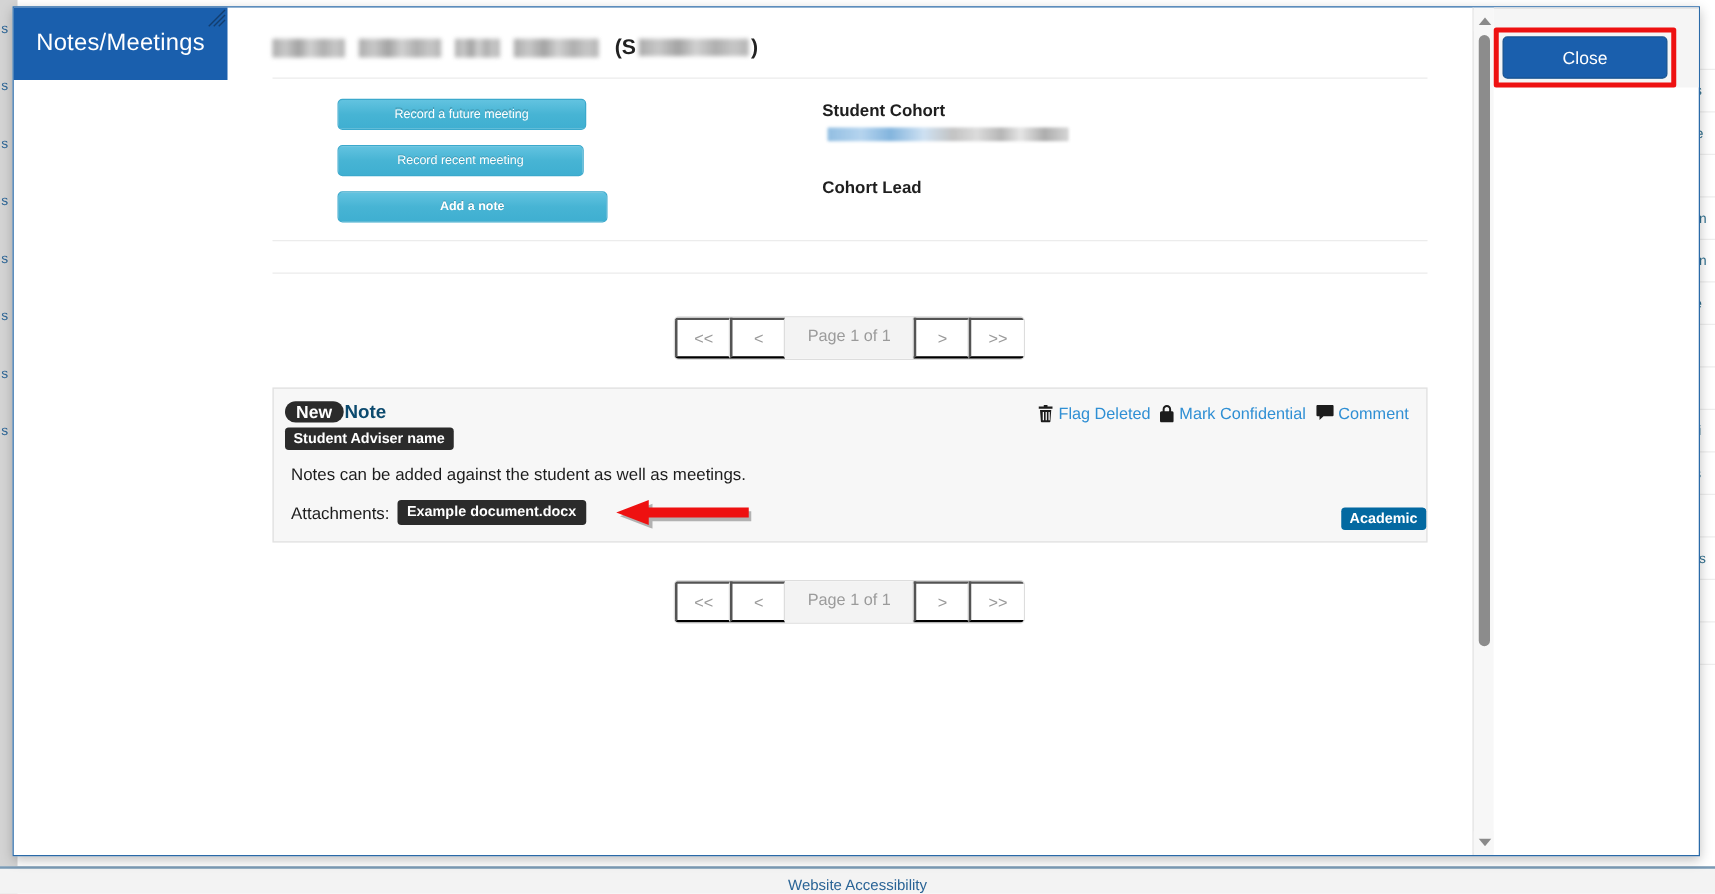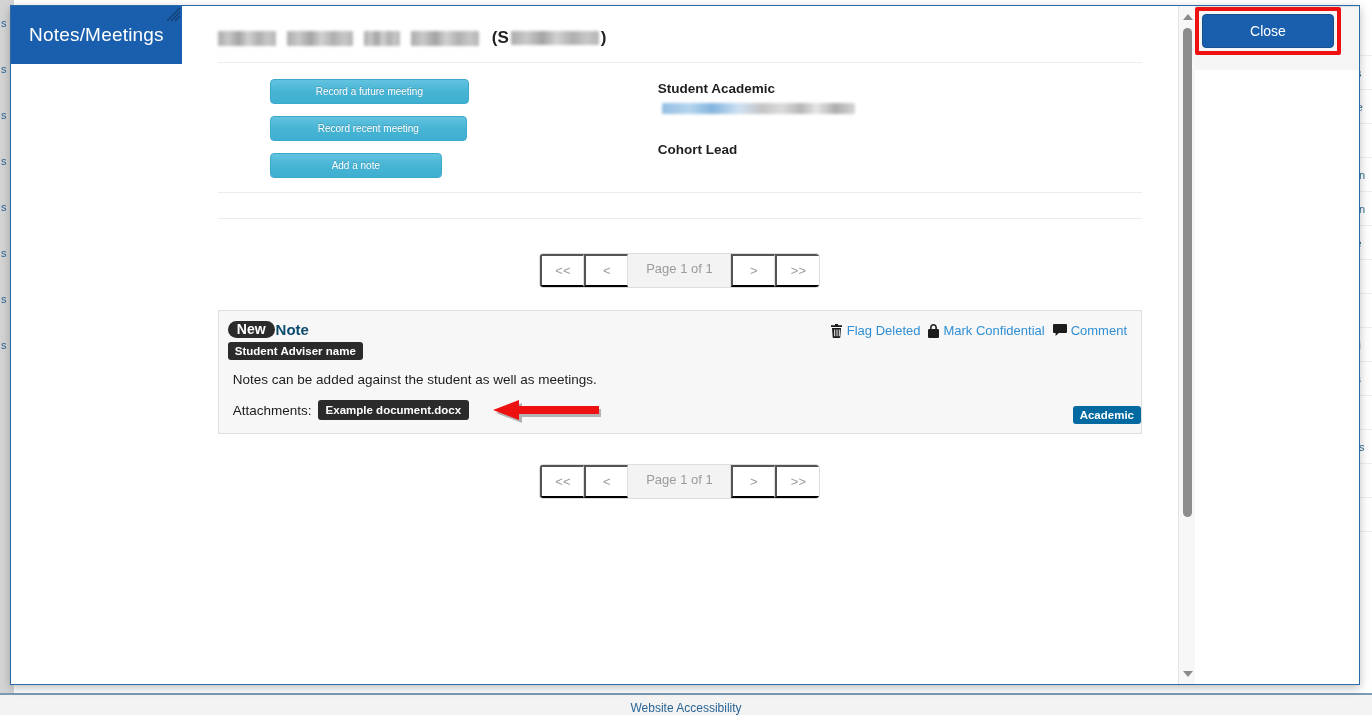--- a/index.html
+++ b/index.html
@@ -134,21 +134,21 @@
     background: linear-gradient(to bottom, #62c3e0 0%, #47b4d4 50%, #3fafd1 100%);
     border: 1px solid #3ba9cc;
     border-radius: 4px;
     color: #ffffff; font-size: 10px;
     padding: 6px 0; text-align: center;
     text-shadow: 0 -1px 0 rgba(0,0,0,.18);
     cursor: pointer; font-family: inherit;
   }
   .btn-teal.w-a { width: 199px; }
   .btn-teal.w-b { width: 197px; }
-  .btn-teal.w-c { width: 172px; }
+  .btn-teal.w-c { width: 216px; font-weight: bold; }
 
   .adviser-col { flex: 1 1 auto; padding-top: 2px; }
   .adviser-label {
     font-size: 13.5px; font-weight: bold; color: #1f1f1f;
   }
   .adviser-value { padding: 4px 0 0 4px; }
   .redact-link {
     display: inline-block; height: 11px; border-radius: 1px;
     background: linear-gradient(90deg,#7fb3dd 0%,#a9cdec 14%,#6ea8d8 26%,
                 #c6dcf0 40%,#b9b9b9 52%,#d6d6d6 62%,#a9a9a9 72%,
@@ -228,21 +228,21 @@
   .badge-academic {
     position: absolute; right: 0px; bottom: 9px;
     background: #0369a1; color: #ffffff; font-size: 11.5px; font-weight: bold;
     border-radius: 3px; padding: 2px 7px; line-height: 14px;
   }
 
   
   .modal-footer {
     flex: 0 0 auto; height: 64px; background: #f5f5f5;
     border-top: 1px solid #e0e0e0;
-    display: flex; align-items: flex-start; justify-content: flex-end;
+    display: flex; align-items: flex-end; justify-content: flex-end;
     padding-right: 18px; position: relative;
   }
   .close-highlight {
     border: 4px solid #ee1111; padding: 3px; border-radius: 2px;
     display: inline-block;
   }
   .btn-close {
     background: #1a5fad; border: 1px solid #16528f; border-radius: 4px;
     color: #ffffff; font-size: 14px; padding: 8px 0; width: 132px;
     text-align: center; cursor: pointer; font-family: inherit;
@@ -319,21 +319,21 @@
         <span class="paren">)</span>
       </div>
 
       <div class="top-row">
         <div class="btn-col">
           <button class="btn-teal w-a">Record a future meeting</button>
           <button class="btn-teal w-b">Record recent meeting</button>
           <button class="btn-teal w-c">Add a note</button>
         </div>
         <div class="adviser-col">
-          <div class="adviser-label">Student Academic</div>
+          <div class="adviser-label">Student Cohort</div>
           <div class="adviser-value">
             <span class="redact-link rw"></span>
           </div>
           <div class="cohort-label">Cohort Lead</div>
           <div class="adviser-value"></div>
         </div>
       </div>
 
       <hr class="hr-soft">
       <div class="spacer-25"></div>

